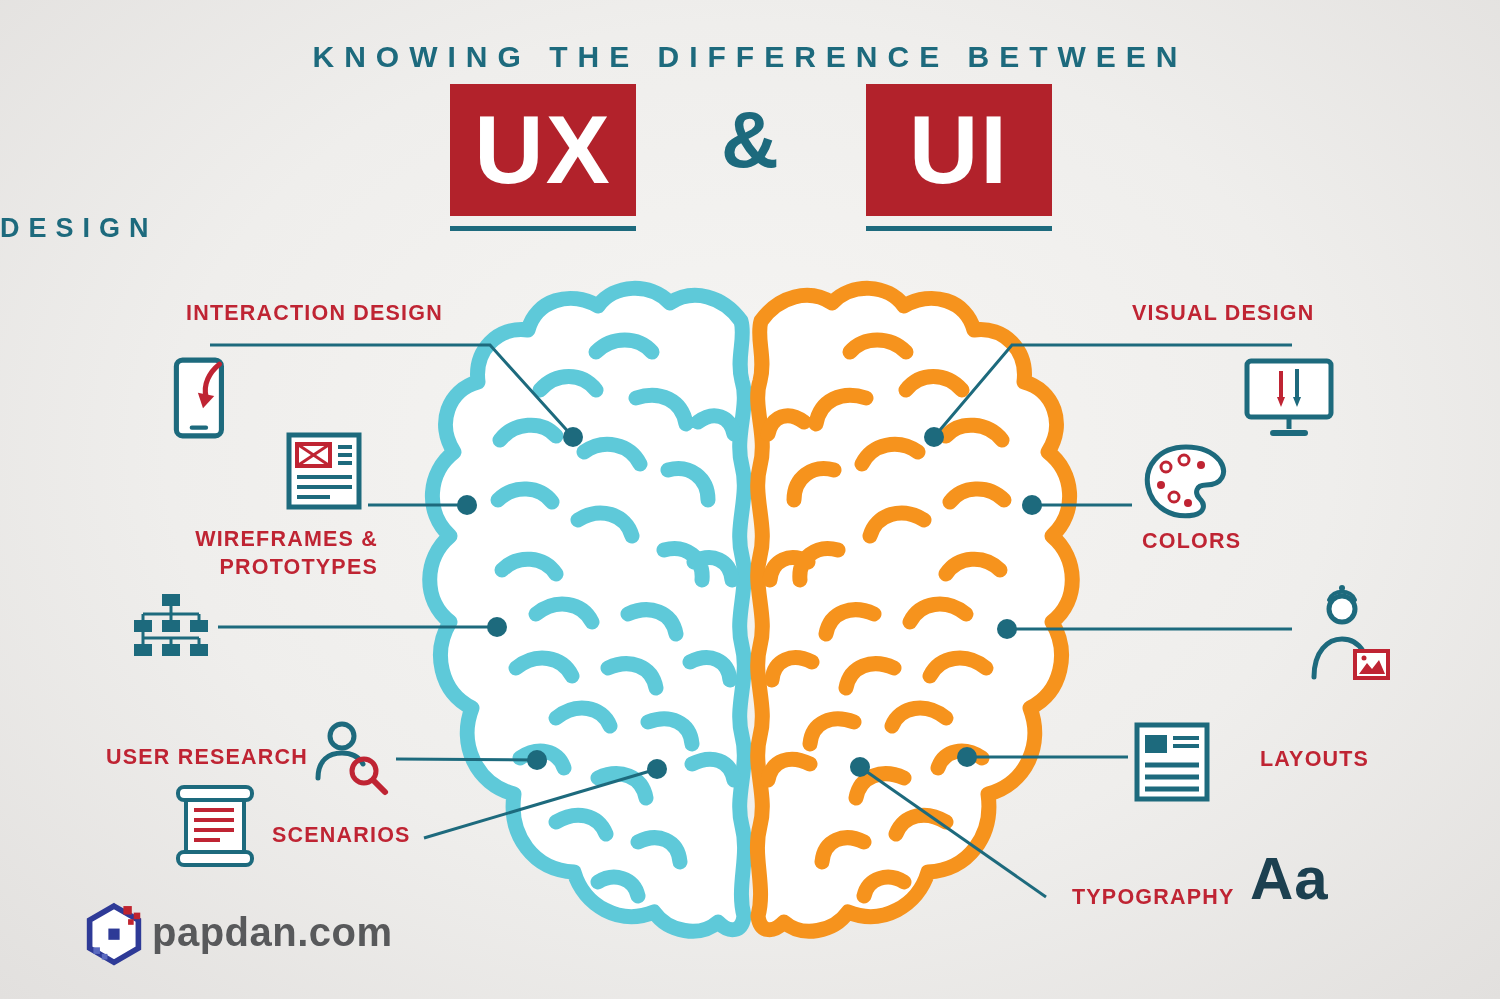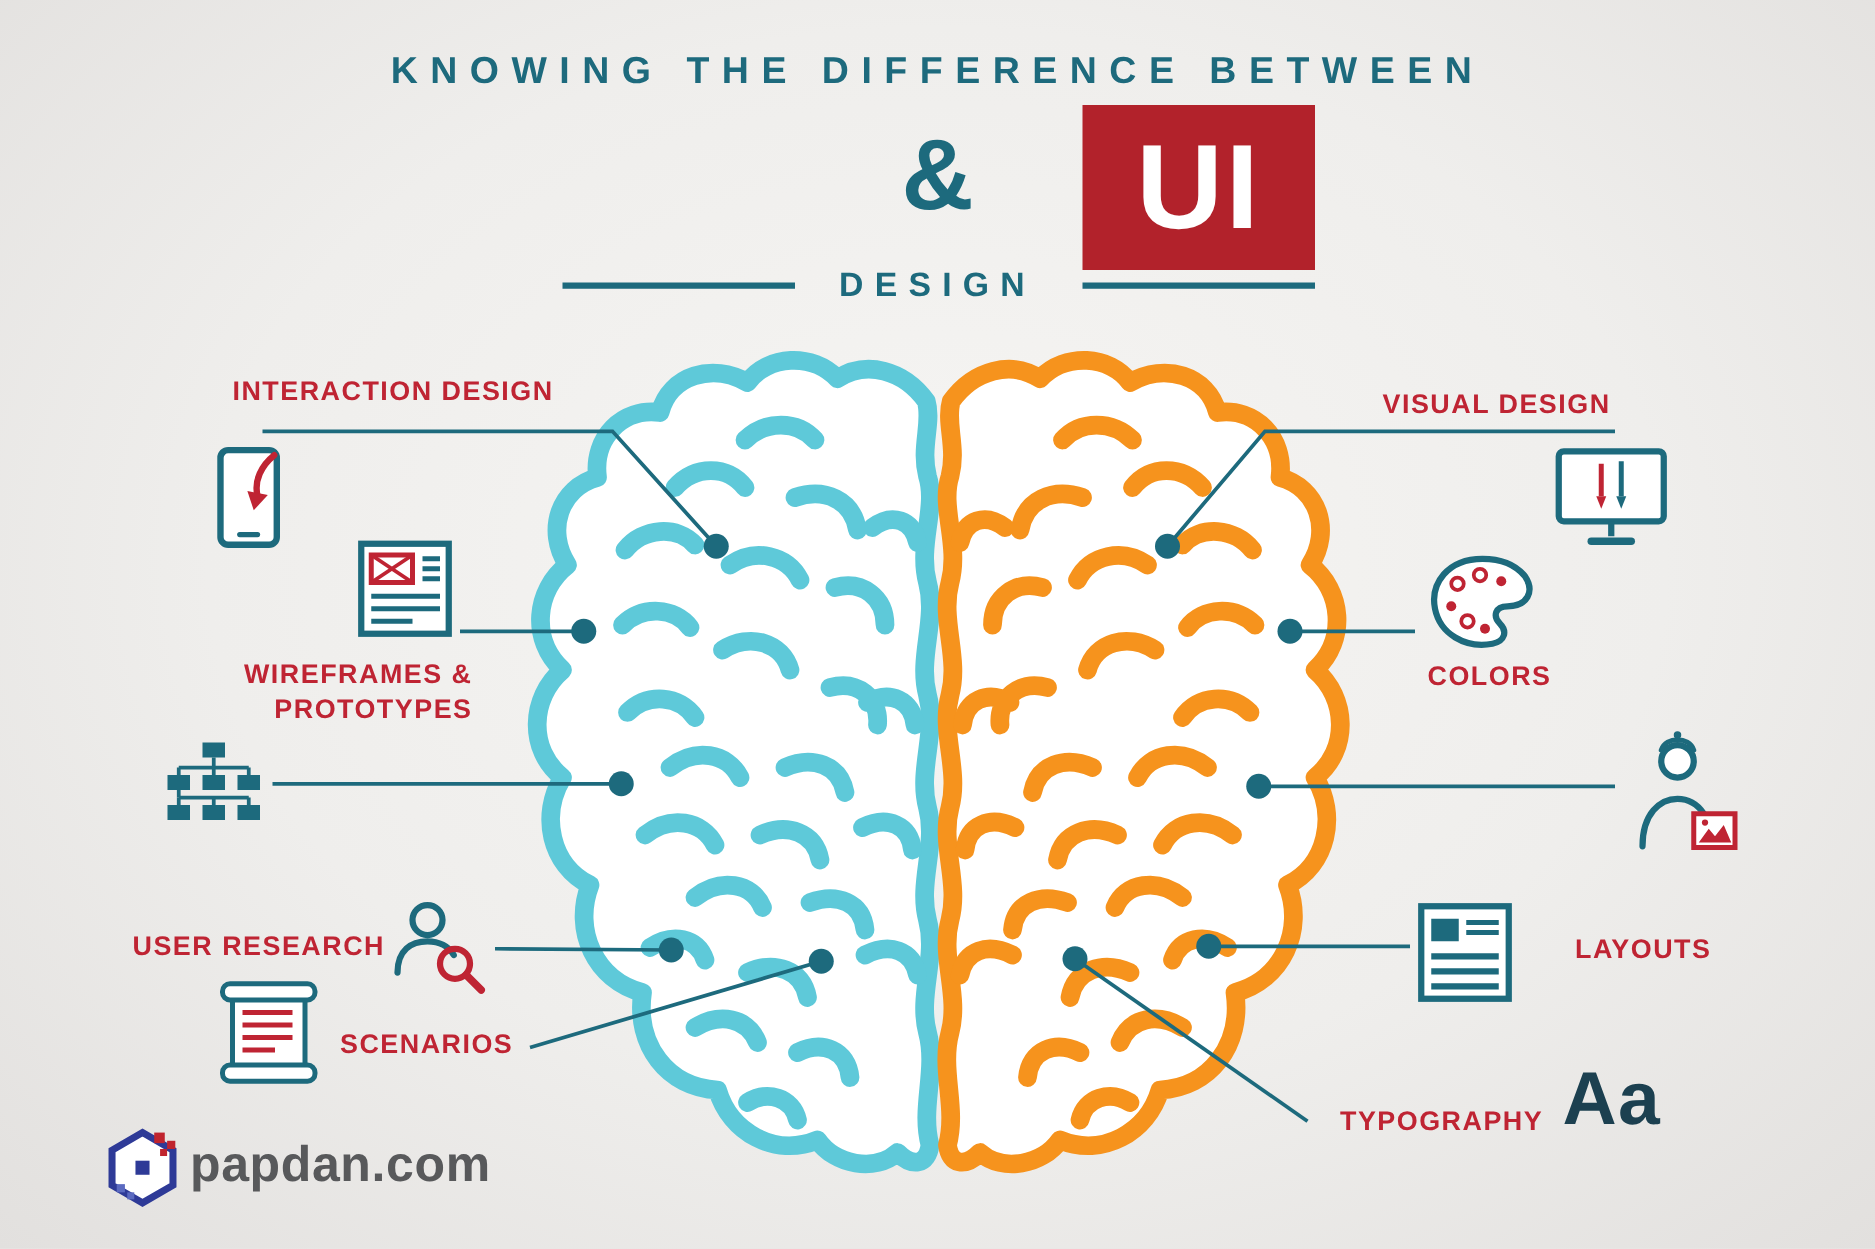--- a/index.html
+++ b/index.html
@@ -12,38 +12,39 @@
     font-size:30px;font-weight:700;letter-spacing:10px;color:#1d6a7d;}
   .badge{position:absolute;top:84px;width:186px;height:132px;background:#b2222b;color:#ffffff;
     font-size:96px;font-weight:800;display:flex;align-items:center;justify-content:center;letter-spacing:2px;}
   .badge.ux{left:450px;}
   .badge.ui{left:866px;}
   .amp{position:absolute;top:94px;left:700px;width:100px;text-align:center;
     font-size:80px;font-weight:700;color:#1d6a7d;}
   .underline{position:absolute;top:226px;height:5px;width:186px;background:#1d6a7d;}
   .u-ux{left:450px;}
   .u-ui{left:866px;}
-  .design{position:absolute;top:213px;left:0;width:100%;text-align:center;
+  .design{position:absolute;top:213px;left:0;width:100%;text-align:left;
     font-size:27px;font-weight:700;letter-spacing:9px;color:#1d6a7d;}
   .label{position:absolute;color:#bf2433;font-weight:700;font-size:21.5px;
     letter-spacing:1.2px;line-height:1.3;}
   .center{text-align:right;}
   .icon{position:absolute;}
   .aa{position:absolute;left:1250px;top:844px;font-size:60px;font-weight:800;
     color:#1c4050;letter-spacing:1px;}
   .logo-text{position:absolute;left:152px;top:910px;font-size:40px;font-weight:800;
     color:#58595b;letter-spacing:0.5px;}
   svg.overlay{position:absolute;left:0;top:0;pointer-events:none;}
 </style>
 </head>
 <body>
 
 <div class="canvas">
 
   <div class="kicker">KNOWING THE DIFFERENCE BETWEEN</div>
+  <div class="badge ux">UX</div>
   <div class="amp">&amp;</div>
   <div class="badge ui">UI</div>
   <div class="underline u-ux"></div>
   <div class="underline u-ui"></div>
   <div class="design">DESIGN</div>
 
   <svg class="overlay" width="1500" height="999" viewBox="0 0 1500 999">
     <defs>
       <g id="brain-half">
         <path fill="#ffffff" stroke="currentColor" stroke-width="15" stroke-linejoin="round" stroke-linecap="round" d="M 741 321
@@ -125,21 +126,21 @@
       <circle cx="967" cy="757" r="10"></circle>
       <circle cx="860" cy="767" r="10"></circle>
     </g>
   </svg>
 
   <div class="label" style="left:186px;top:300px;">INTERACTION DESIGN</div>
   <div class="label center" style="left:168px;top:526px;width:210px;">WIREFRAMES &amp; PROTOTYPES</div>
   <div class="label" style="left:106px;top:744px;">USER RESEARCH</div>
   <div class="label" style="left:272px;top:822px;">SCENARIOS</div>
 
-  <div class="label" style="left:1106px;top:300px;margin-top:10px;">VISUAL DESIGN</div>
+  <div class="label" style="left:1132px;top:300px;">VISUAL DESIGN</div>
   <div class="label" style="left:1142px;top:528px;">COLORS</div>
   <div class="label" style="left:1260px;top:746px;text-align:center;">LAYOUTS</div>
   <div class="label" style="left:1072px;top:884px;">TYPOGRAPHY</div>
   <div class="aa">Aa</div>
 
   <svg class="icon" style="left:172px;top:356px;" width="62" height="86" viewBox="0 0 60 84">
     <rect x="4" y="4" width="44" height="74" rx="6" fill="#ffffff" stroke="#1d6a7d" stroke-width="5"></rect>
     <line x1="19" y1="70" x2="33" y2="70" stroke="#1d6a7d" stroke-width="4" stroke-linecap="round"></line>
     <path d="M46 8 C 36 16, 30 28, 33 40" fill="none" stroke="#bf2433" stroke-width="5" stroke-linecap="round"></path>
     <polygon points="25,36 41,39 30,51" fill="#bf2433"></polygon>

